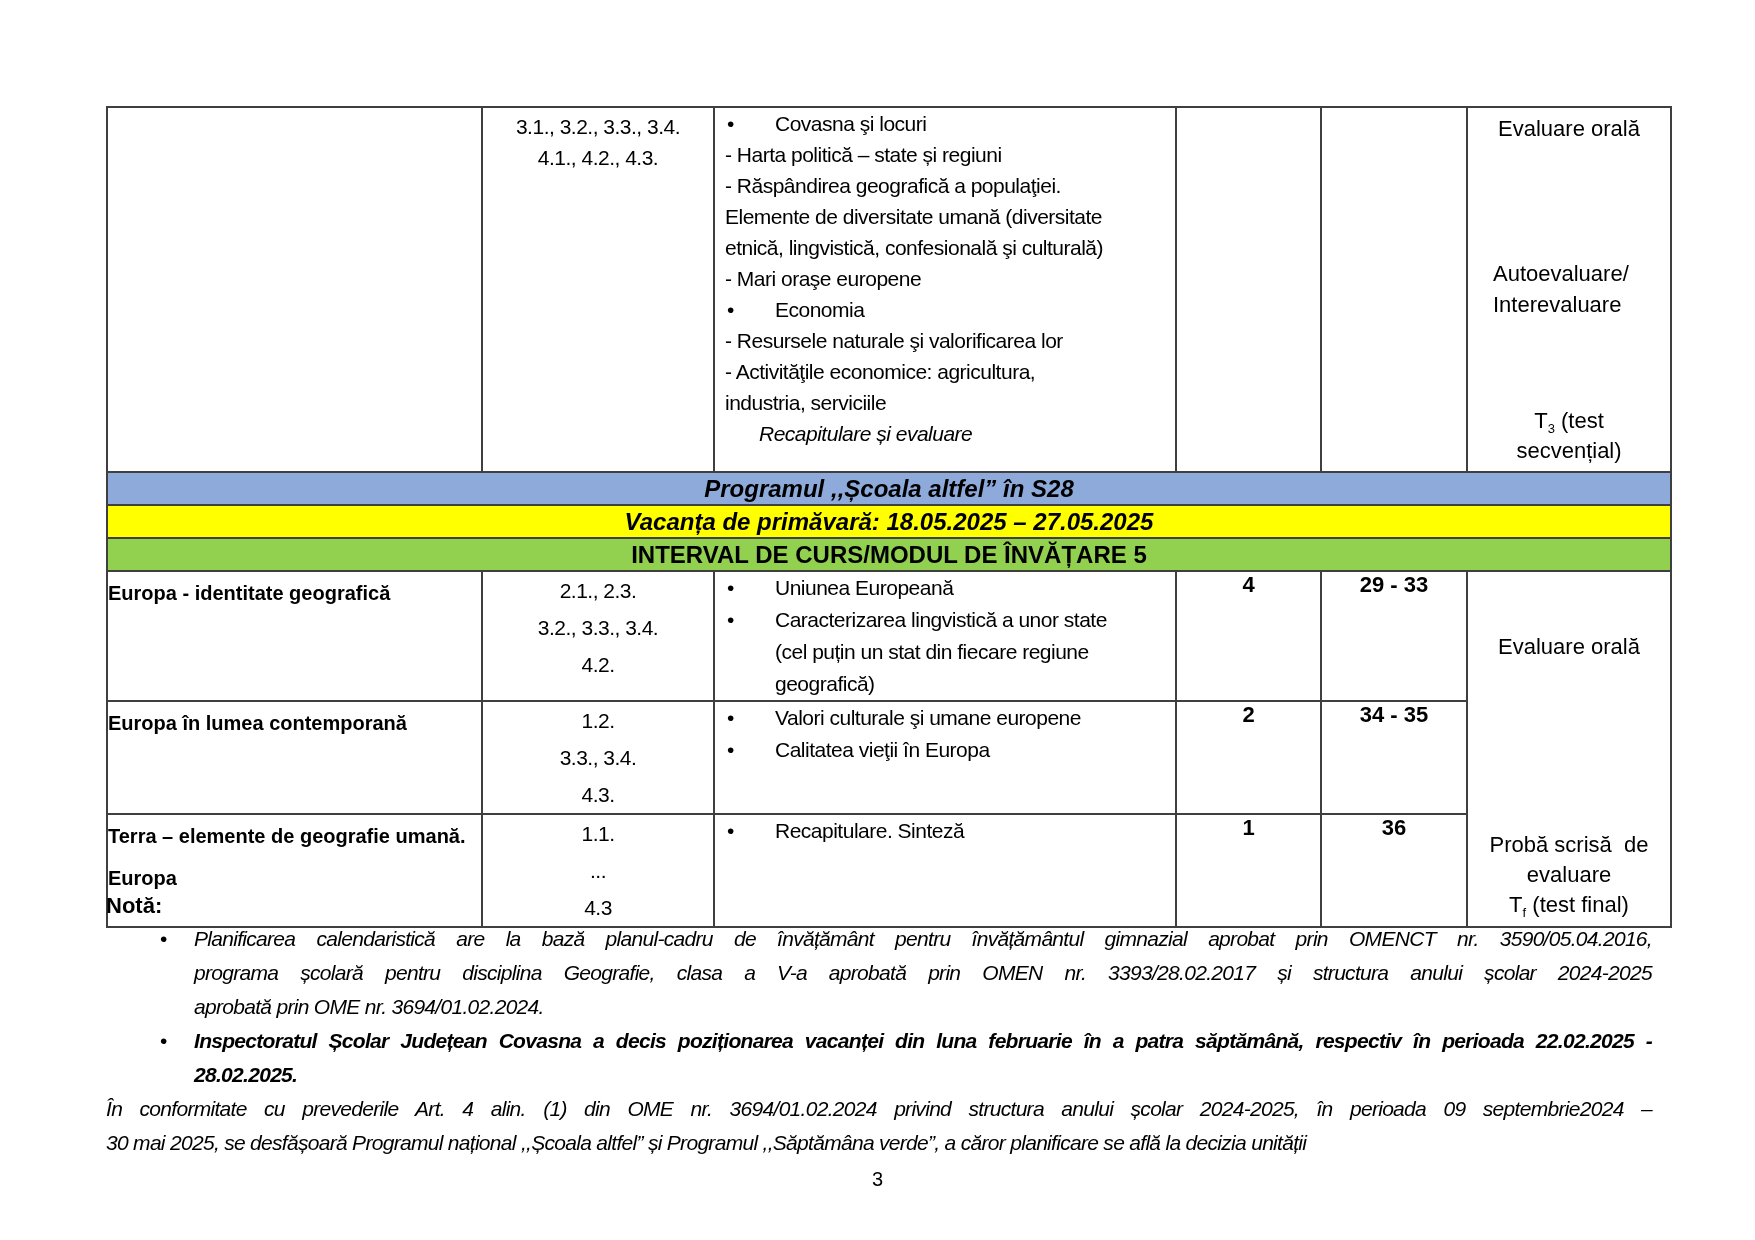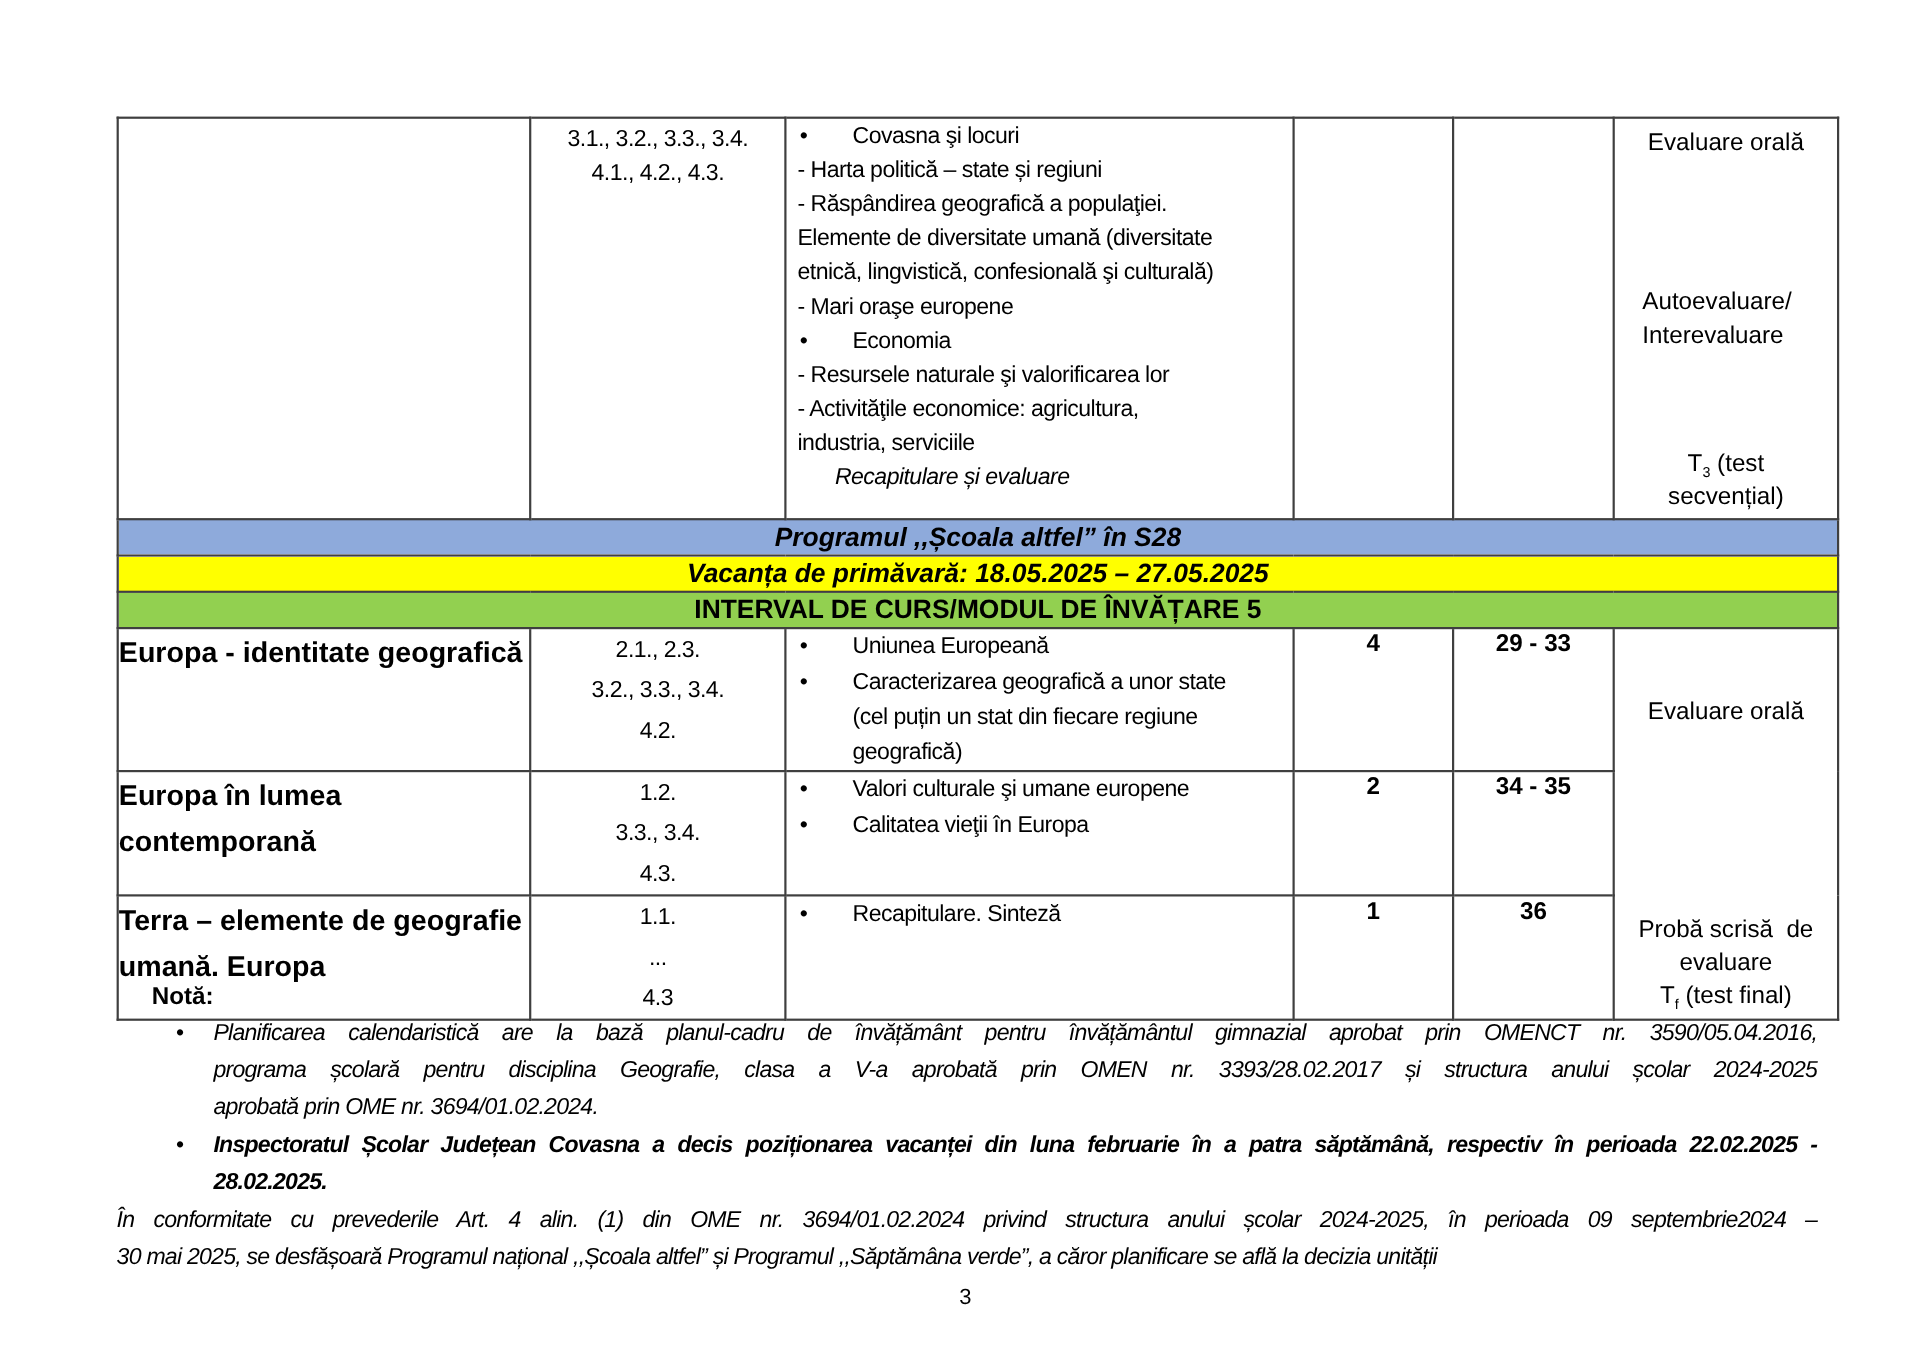--- a/index.html
+++ b/index.html
@@ -16,21 +16,21 @@
     border-collapse:collapse; table-layout:fixed; width:1564px;
     font-size:22px;
   }
   .doc-table td { border:2px solid var(--border); vertical-align:top; padding:0; overflow:hidden; }
   tr.top-row td  { height:360px; }
   tr.banner-row td { height:31px; vertical-align:middle; }
   tr.r1 td { height:120px; }
   tr.r2 td { height:86px; }
   tr.r3 td { height:89px; }
 
-  .unit-cell { font-weight:bold; padding:4px 8px 0 12px; line-height:42px; font-size:26px; }
+  .unit-cell { font-weight:bold; padding:4px 8px 0 12px; line-height:42px; font-size:20px; }
 
   .codes-cell { text-align:center; padding-top:12px; }
   .top-row .codes-cell { padding-top:3px; }
   .content-cell { padding-top:3px; }
 
   .line { white-space:nowrap; line-height:32px; font-size:21px; letter-spacing:-0.5px; }
   .top-row .line { line-height:31px; }
   .line-code   { line-height:37px; padding:0; }
   .top-row .line-code { line-height:31px; }
   .line-plain  { padding-left:10px; }
@@ -48,21 +48,21 @@
   .eval-oral-b { position:absolute; top:62px; left:0; width:100%; text-align:center; }
   .eval-written { position:absolute; bottom:6px; left:0; width:100%; text-align:center; line-height:30px; }
   .eval-written .wline { white-space:pre; }
   sub { font-size:13px; line-height:0; }
 
   .banner { text-align:center; font-weight:bold; font-size:24px; }
   .banner-blue, .banner-yellow { font-style:italic; }
 
   
   .notes { position:absolute; left:106px; top:890px; width:1546px; font-size:21px; }
-  .nota-heading { font-weight:bold; font-size:22px; line-height:32px; font-style:normal;padding-left:32px; }
+  .nota-heading { font-weight:bold; font-size:22px; line-height:32px; font-style:normal; }
   .note-bullet { display:flex; font-style:italic; }
   .note-bullet .glyph { width:34px; margin-left:54px; flex:none; font-style:normal; line-height:34px; }
   .note-bullet .txt { flex:1; min-width:0; }
   .note-bullet.bold .txt { font-weight:bold; }
   .closing { font-style:italic; }
   .notes .line { line-height:34px; font-size:21px; letter-spacing:-0.7px; }
   .line-nfull { text-align:justify; text-align-last:justify; }
   .line-nleft { text-align:left; }
 
   .page-number { position:absolute; top:1168px; left:0; width:1755px; text-align:center; font-size:20px; }
@@ -124,21 +124,21 @@
 
     <tr class="r1">
       <td class="unit-cell">Europa - identitate geografică</td>
       <td class="codes-cell">
             <div class="line line-code">2.1., 2.3.</div>
             <div class="line line-code">3.2., 3.3., 3.4.</div>
             <div class="line line-code">4.2.</div>
           </td>
       <td class="content-cell">
             <div class="line line-bullet">Uniunea Europeană</div>
-            <div class="line line-bullet">Caracterizarea geografică a unor state</div>
+            <div class="line line-bullet">Caracterizarea lingvistică a unor state</div>
             <div class="line line-cont">(cel puțin un stat din fiecare regiune</div>
             <div class="line line-cont">geografică)</div>
           </td>
       <td class="hours-cell">4</td>
       <td class="weeks-cell">29 - 33</td>
       <td class="eval-cell" rowspan="3">
         <div class="eval-oral-b">Evaluare orală</div>
         <div class="eval-written">
           <div class="wline">Probă scrisă  de</div>
           <div class="wline">evaluare</div>

